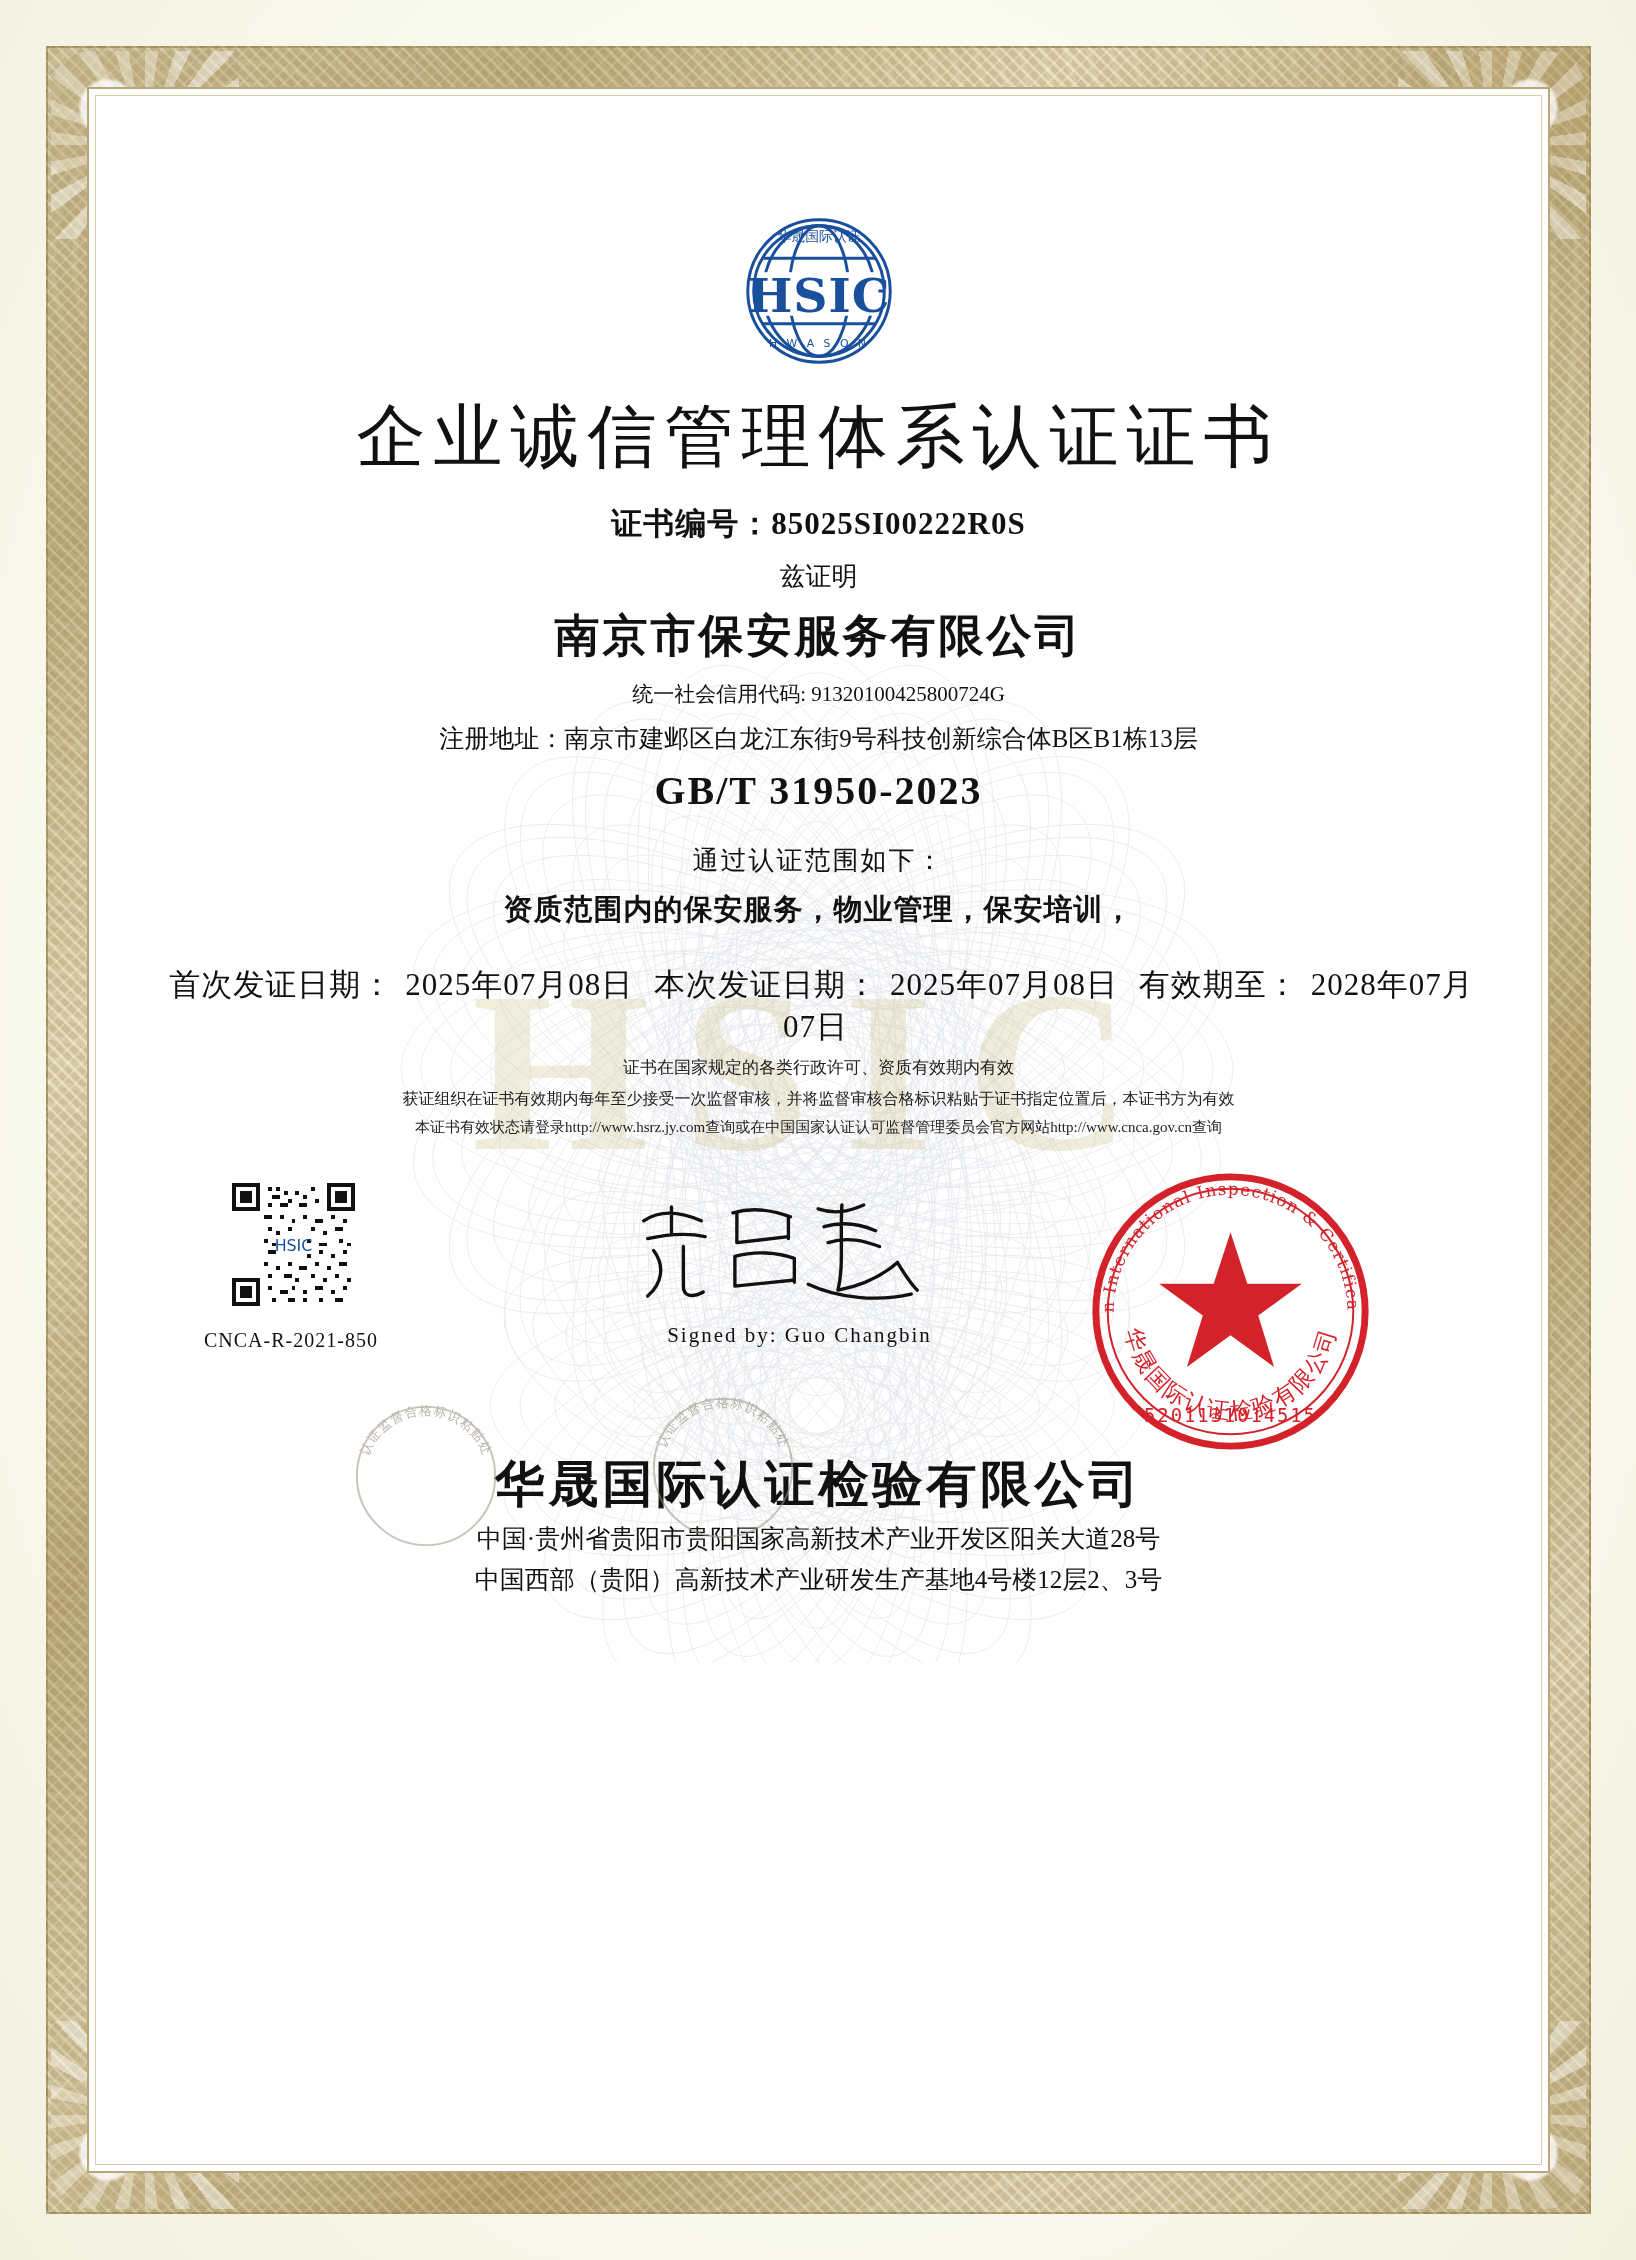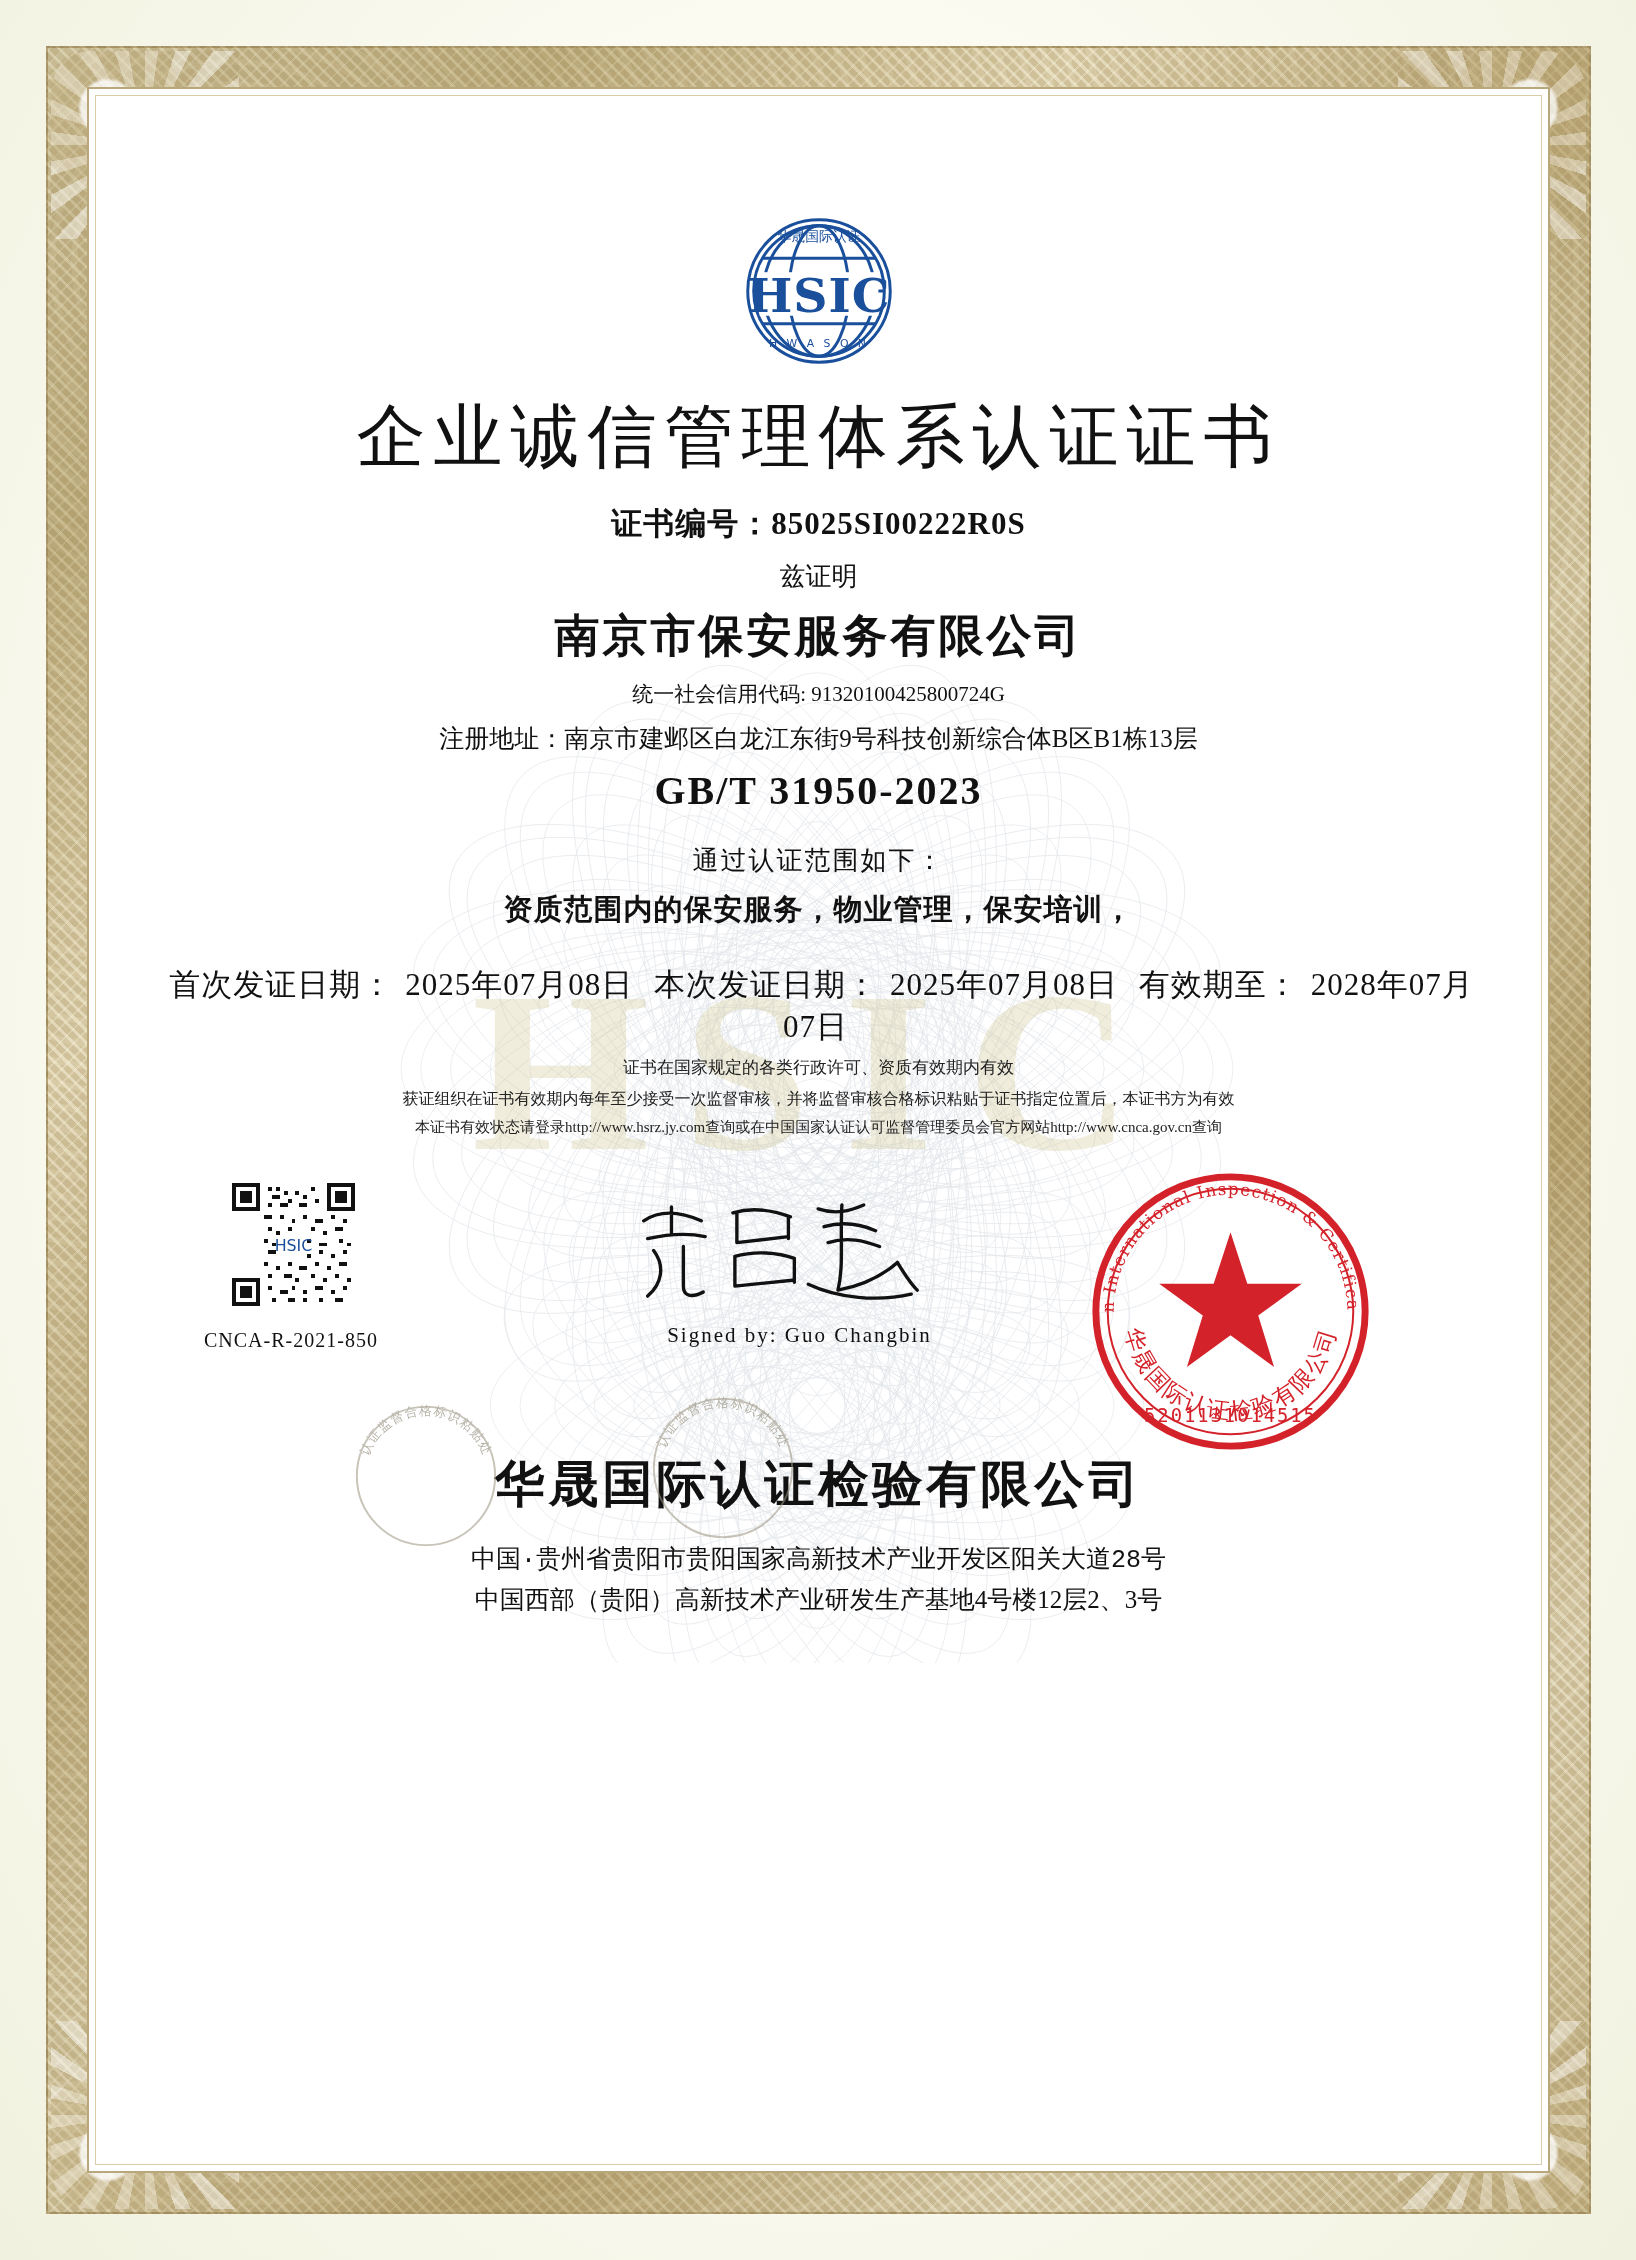--- a/index.html
+++ b/index.html
@@ -172,21 +172,21 @@
     position:absolute;width:158px;height:158px;opacity:.55;
   }
   .emb1{left:198px;top:234px;}
   .emb2{left:495px;top:226px;}
 
   .company{
     margin-top:40px;
     font-size:50px;font-weight:bold;color:#111;letter-spacing:4px;
   }
   .addr-line{
-    margin-top:24px;font-size:25px;color:#111;font-family:Liberation Mono, monospace;
+    margin-top:4px;font-size:25px;color:#111;
   }
   .addr-line2{
     margin-top:8px;font-size:25px;color:#111;
   }
 </style>
 </head>
 <body>
 
 <div class="page">
 

